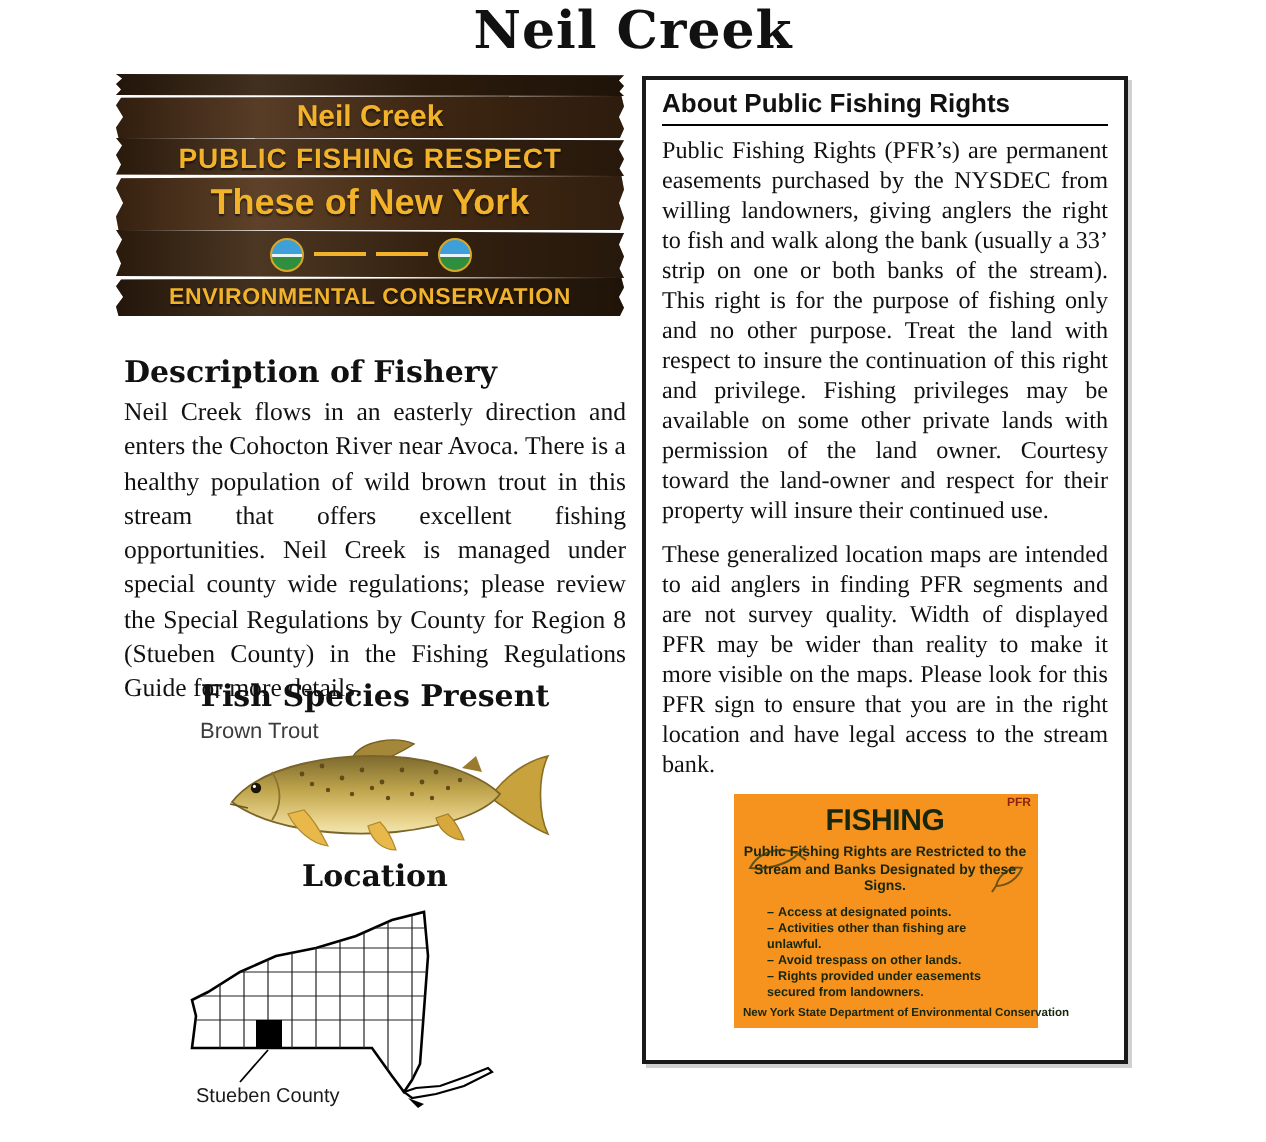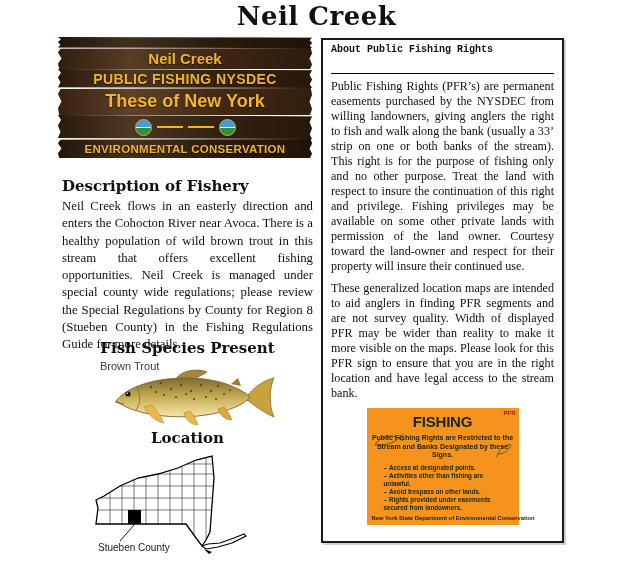--- a/index.html
+++ b/index.html
@@ -37,22 +37,22 @@
   .fish-heading{left:62px;top:339px;width:251px;text-align:center;}
   .species-label{position:absolute;left:100px;top:360px;font-family:"Liberation Sans",sans-serif;
     font-size:11px;color:#3c3c3c;}
   .fish-art{position:absolute;left:106px;top:367px;}
   .loc-heading{left:62px;top:429px;width:251px;text-align:center;}
   .map-art{position:absolute;left:92px;top:448px;}
 
   
   .right-box{position:absolute;left:321px;top:38px;width:243px;box-sizing:border-box;
     border:2px solid #1a1a1a;background:#fff;padding:4px 8px 8px;box-shadow:2px 2px 0 rgba(0,0,0,.18);}
-  .right-heading{margin:0 0 5px;font-family:Liberation Mono, monospace;font-weight:800;font-size:10px;
-    padding-bottom:18px;border-bottom:1.5px solid #000;}
+  .right-heading{margin:0 0 5px;font-family:Liberation Sans, sans-serif;font-weight:800;font-size:13px;
+    padding-bottom:3px;border-bottom:1.5px solid #000;}
   .right-box p{margin:0 0 7px;font-size:12.1px;line-height:15px;text-align:justify;}
   .right-box p:last-child{margin-bottom:0;}
 
   
   .pfr-sign{position:relative;width:152px;box-sizing:border-box;margin:3px auto 8px;background:#f6921e;
     padding:6px 5px 4px;text-align:center;color:#17270e;font-family:"Liberation Sans",sans-serif;}
   .pfr-corner{position:absolute;top:2px;right:3px;font-size:6px;font-weight:bold;color:#8a2410;}
   .pfr-title{font-size:15px;line-height:15px;font-weight:800;letter-spacing:-.2px;}
   .pfr-sub{font-size:7px;line-height:8.5px;font-weight:bold;margin-top:5px;}
   .pfr-bullets{text-align:left;margin:4px 0 0 12px;font-size:6.3px;line-height:8px;font-weight:bold;}
@@ -66,21 +66,21 @@
 </head>
 <body>
 
 <div class="page">
 
   <h1 class="page-title">Neil Creek</h1>
 
   <div class="wood-sign">
     <div class="plank p1"></div>
     <div class="plank p2">Neil Creek</div>
-    <div class="plank p3">PUBLIC FISHING NYSDEC</div>
+    <div class="plank p3">PUBLIC FISHING RESPECT</div>
     <div class="plank p4">These of New York</div>
     <div class="plank p5">
       <span class="dec-logo"></span>
       <span class="rule"></span>
       <span class="rule"></span>
       <span class="dec-logo"></span>
     </div>
     <div class="plank p6">ENVIRONMENTAL CONSERVATION</div>
   </div>
 

